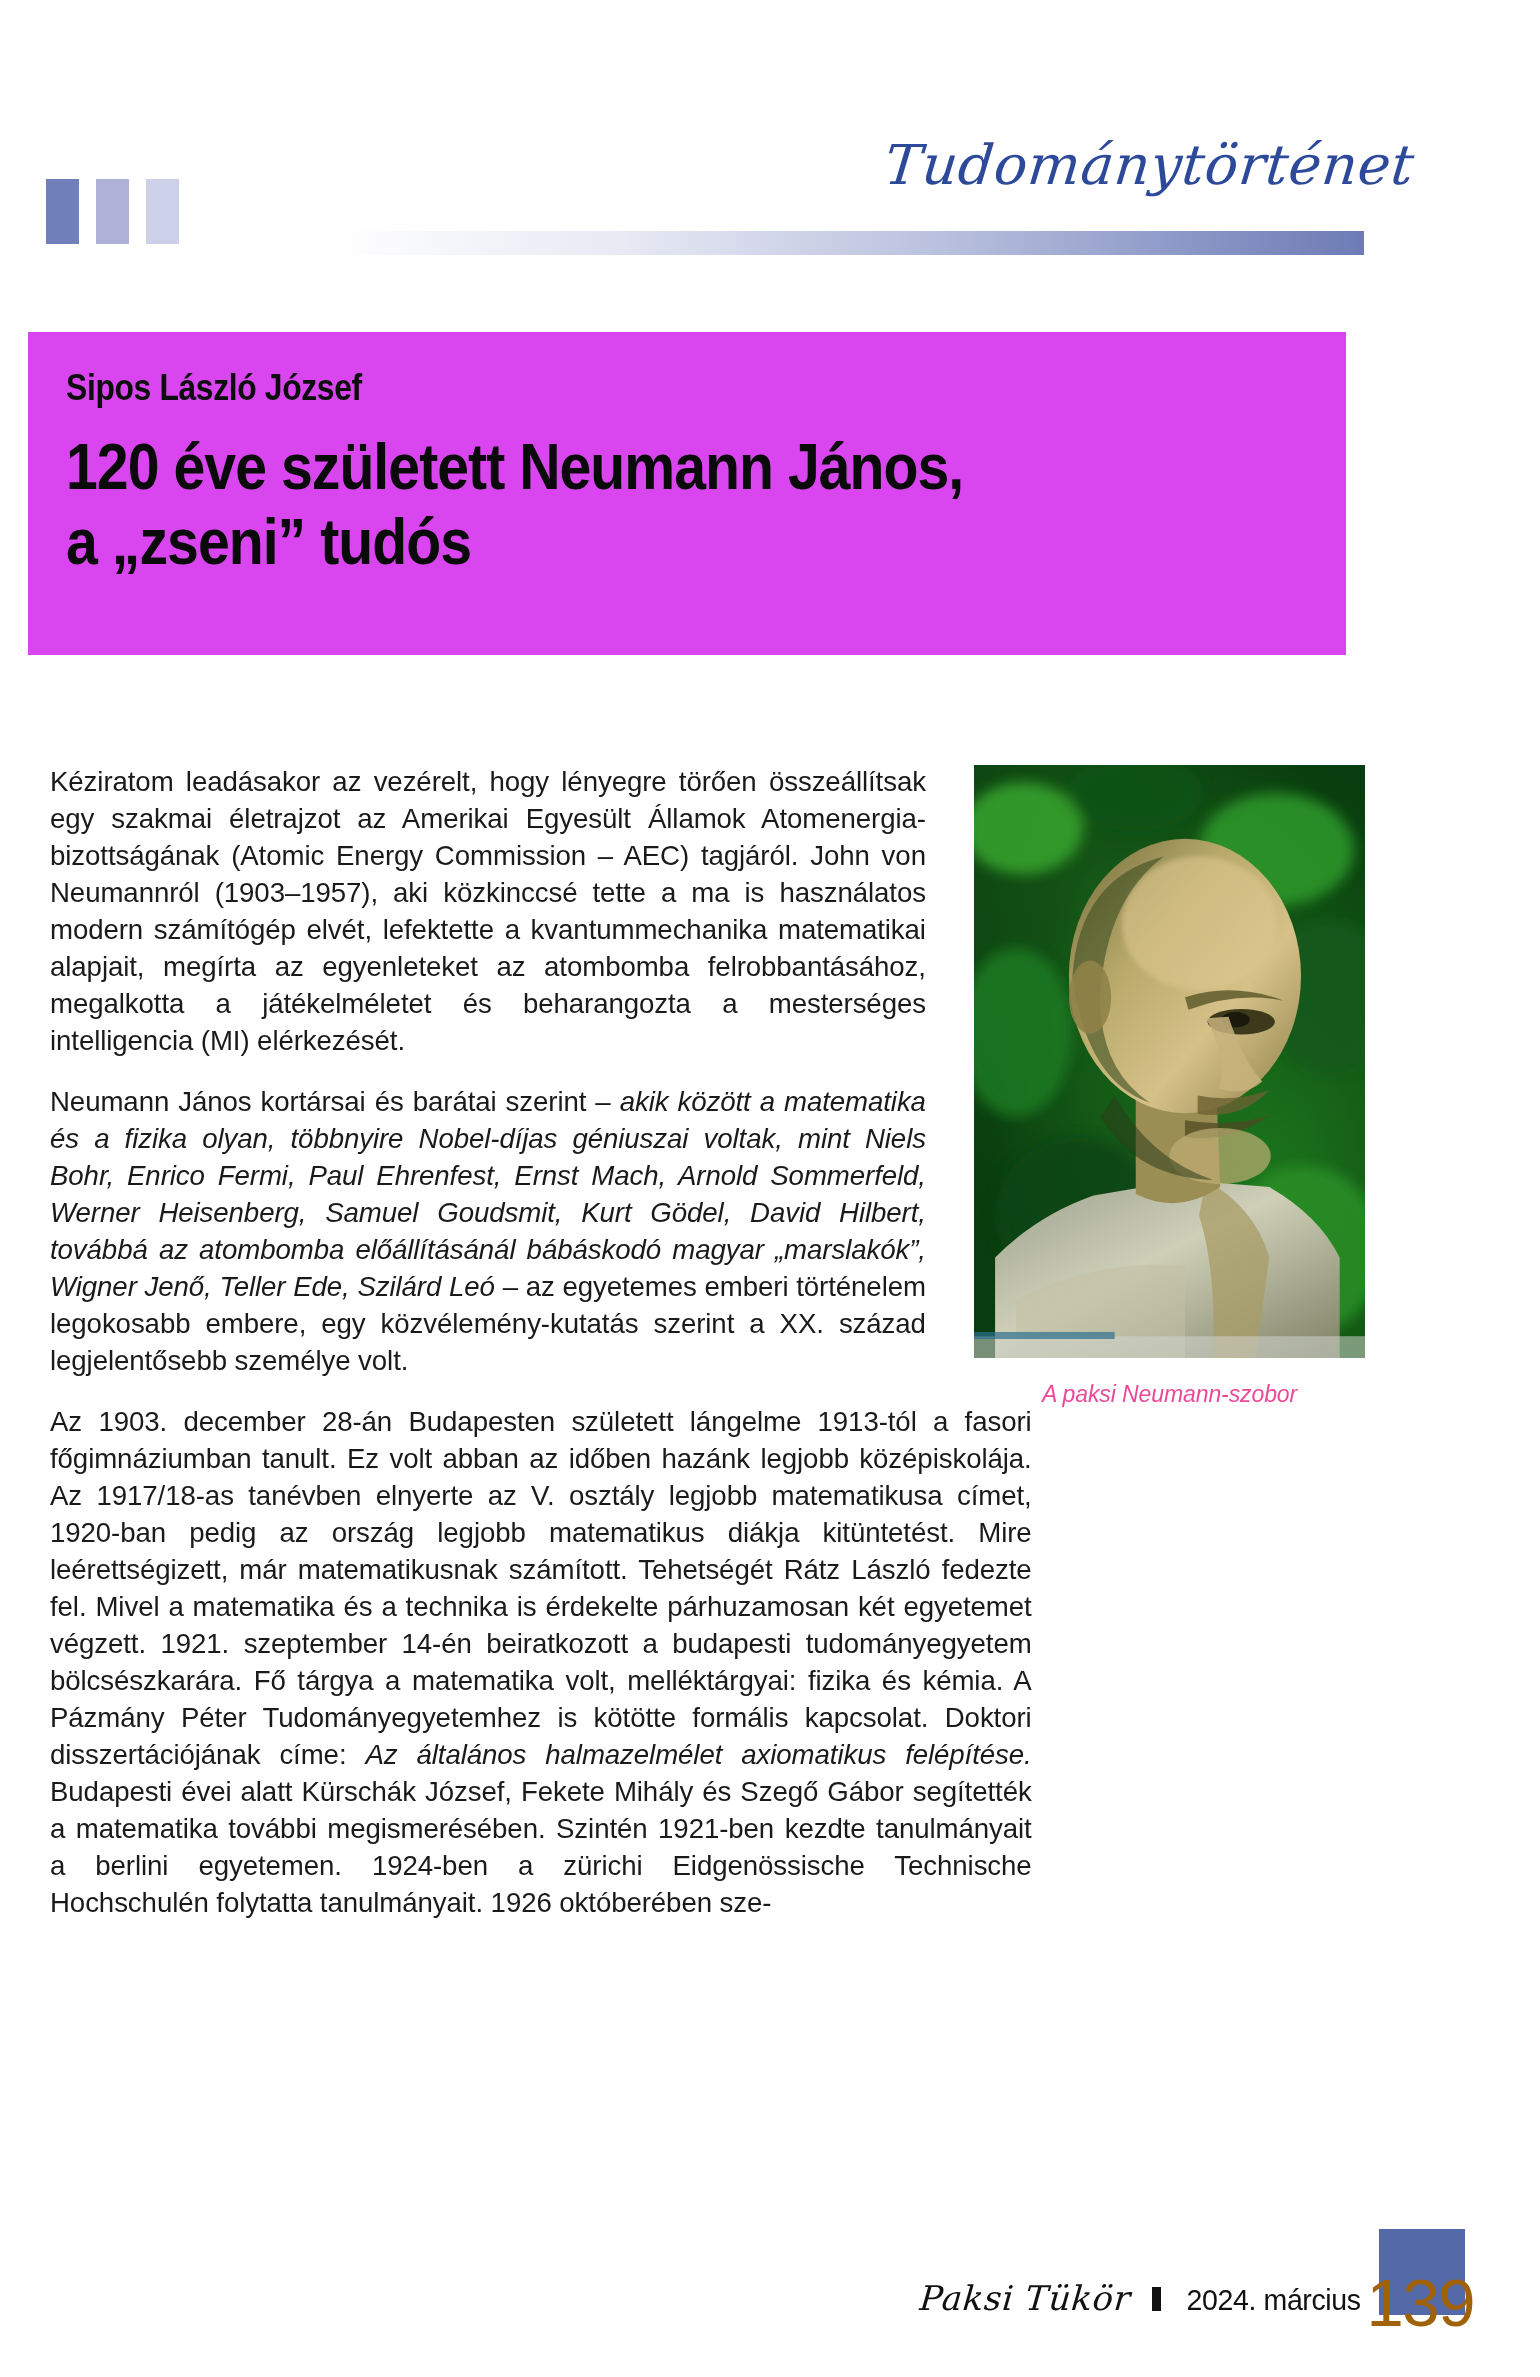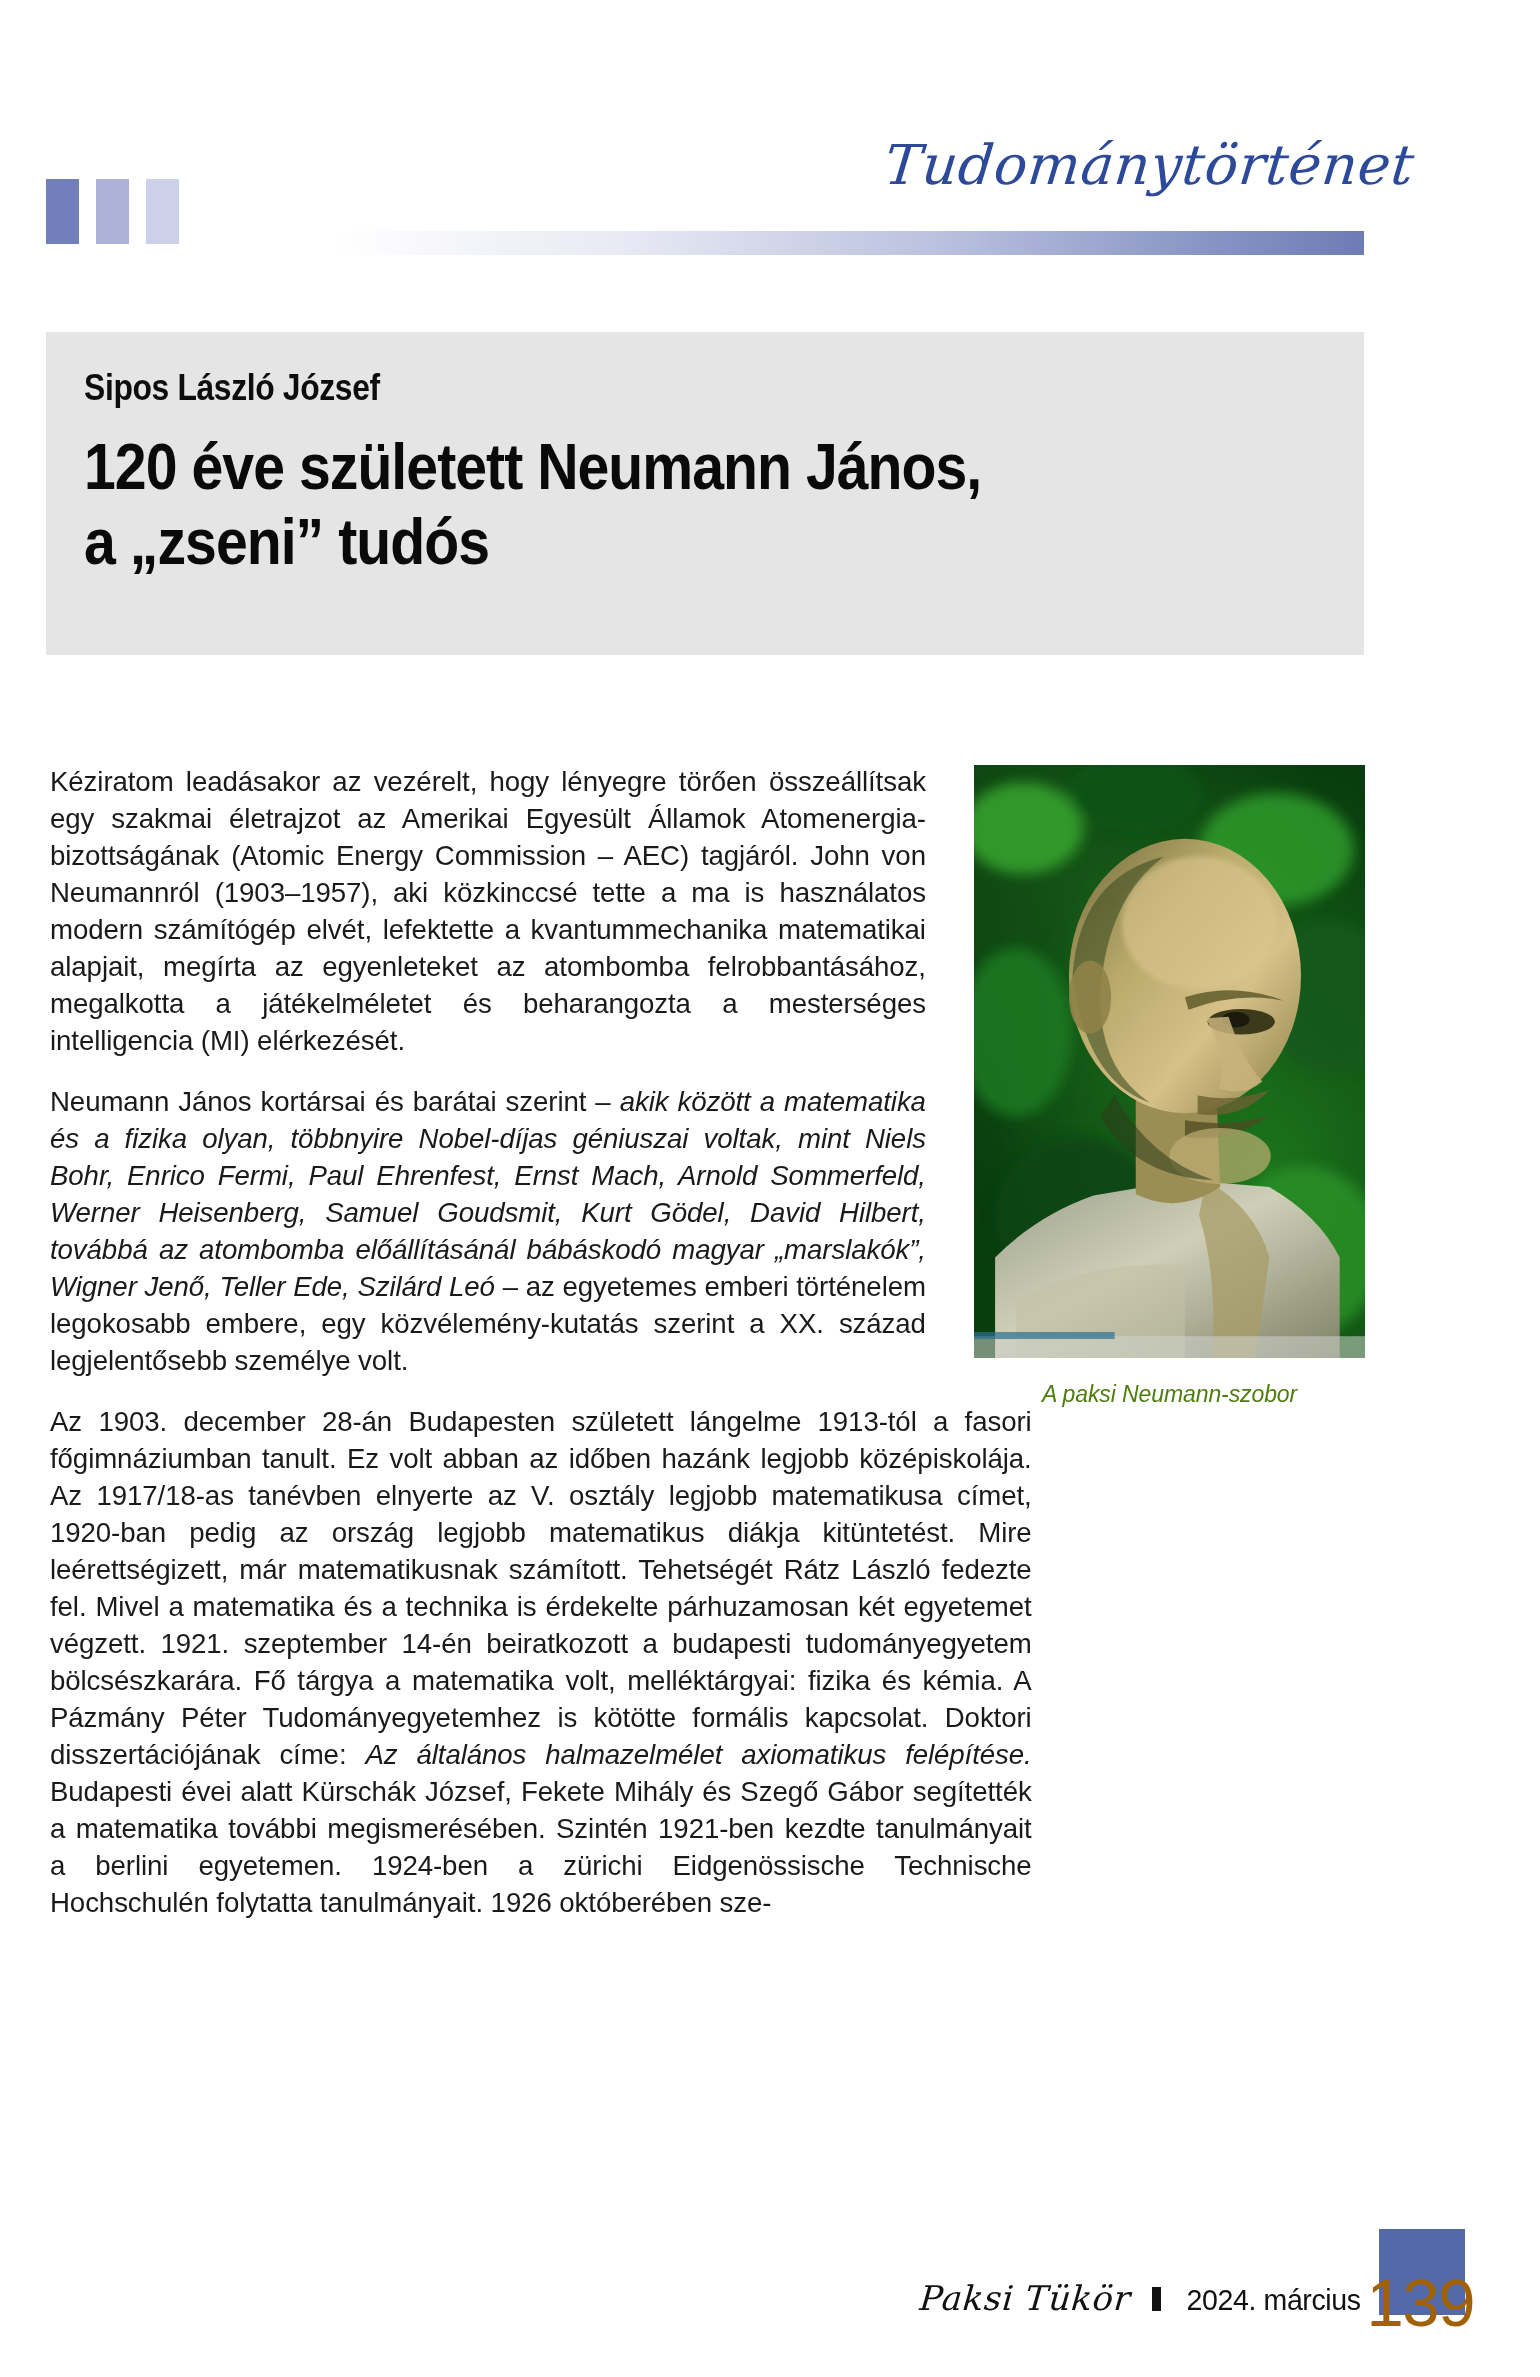--- a/index.html
+++ b/index.html
@@ -63,25 +63,25 @@
     left: 267px;
     top: 231px;
     width: 1097px;
     height: 24px;
     background: linear-gradient(to right, #ffffff 0%, #ffffff 6%, #e8eaf4 32%, #b9c0de 62%, #8b97c6 84%, #6d7cb5 100%);
   }
 
   
   .title-panel {
     position: absolute;
-    left: 46px;
+    left: 28px;
     top: 332px;
     width: 1318px;
     height: 323px;
-    background: #e5e5e5;
+    background: #d946ef;
     box-sizing: border-box;
     padding: 37px 0 4px 38px;
   }
   .byline {
     font-family: "Liberation Sans", sans-serif;
     font-weight: bold;
     font-size: 37px;
     color: #0d0d0d;
     letter-spacing: -0.4px;
     line-height: 1.05;
@@ -140,21 +140,21 @@
     height: 593px;
     overflow: hidden;
     background: #0b3d10;
   }
   .figure-caption {
     margin-top: 22.5px;
     text-align: center;
     font-family: "Liberation Sans", sans-serif;
     font-style: italic;
     font-size: 23px;
-    color: #4d7c0f;
+    color: #ec4899;
     letter-spacing: -0.1px;
   }
 
   
   .footer {
     position: absolute;
     left: 0;
     bottom: 0;
     width: 1541px;
     height: 211px;

